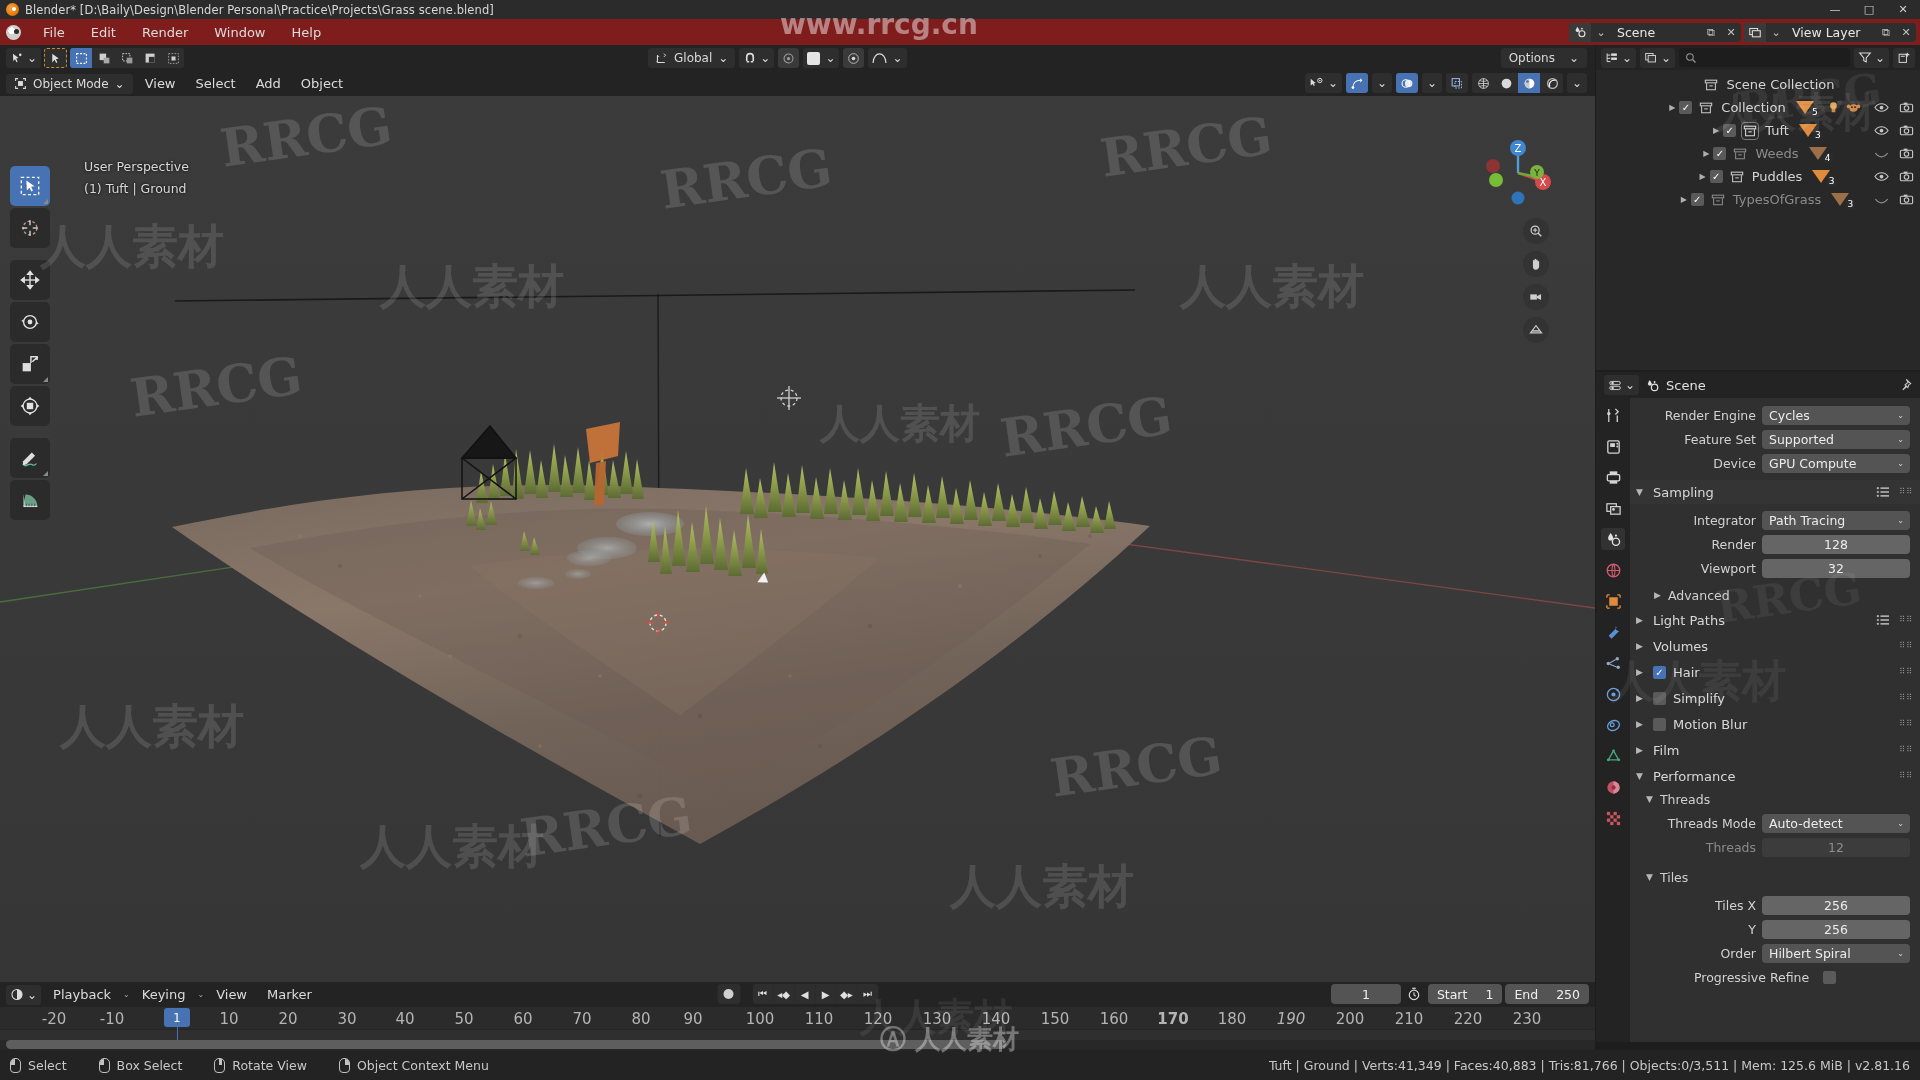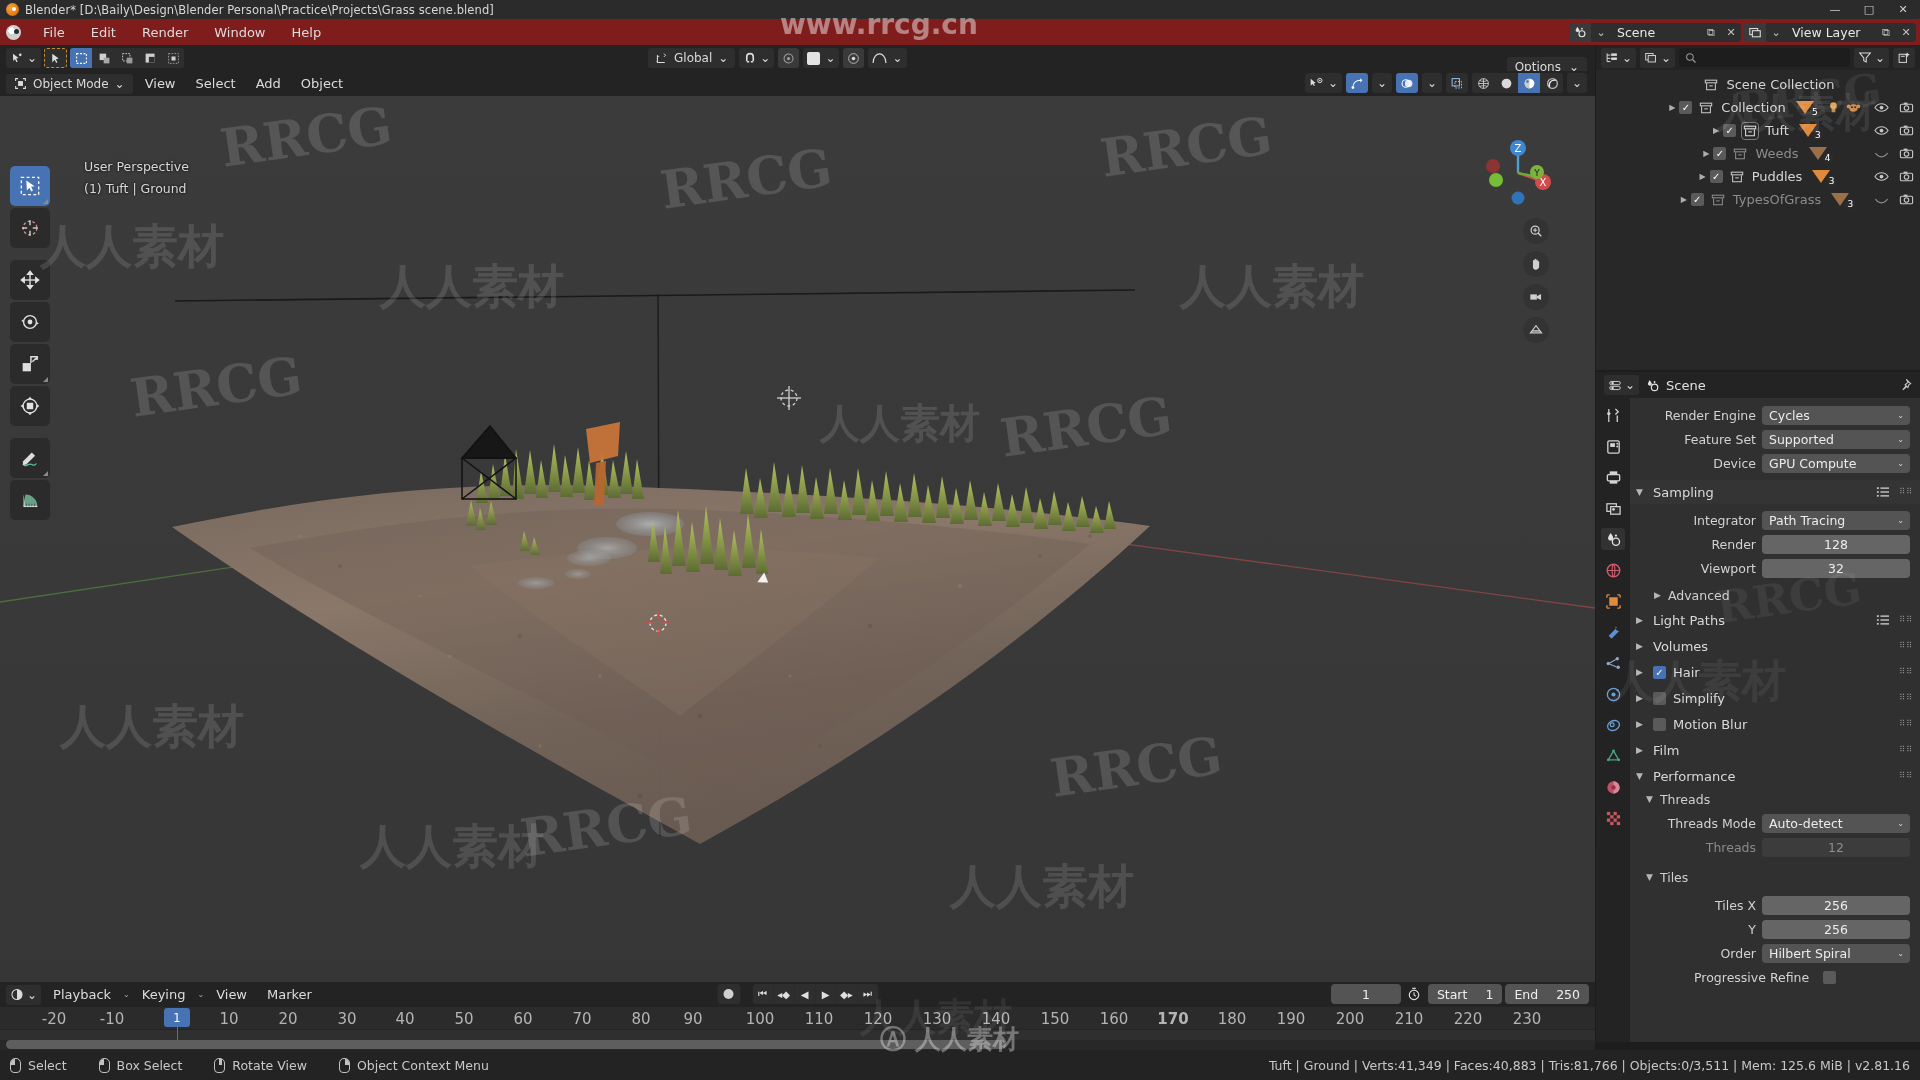--- a/index.html
+++ b/index.html
@@ -318,21 +318,21 @@
             </svg>
         </div>
         <div class="hbtn" style="gap:5px;">
           <svg width="15" height="11" viewBox="0 0 16 12">
               <path d="M1 11C1 4 5 1 8 1s7 3 7 10" fill="none" stroke="#dcdcdc" stroke-width="1.3"></path>
             </svg>
           <span class="chev">⌄</span>
         </div>
       </div>
 
-      <div class="hbtn" style="position:absolute;right:8px;top:12px;padding:0 8px;gap:8px;">
+      <div class="hbtn" style="position:absolute;right:8px;top:3px;padding:0 8px;gap:14px;">
         <span>Options</span>
         <span class="chev">⌄</span>
       </div>
     </div>
 
     <div class="vp-header2">
       <div class="hbtn" style="padding:0 8px;gap:6px;">
         <svg width="13" height="13" viewBox="0 0 16 16">
             <path d="M2 5V2h3M14 5V2h-3M2 11v3h3M14 11v3h-3" stroke="#dcdcdc" stroke-width="1.3" fill="none"></path>
             <rect x="5" y="5" width="6" height="6" fill="#dcdcdc"></rect>
@@ -1293,21 +1293,21 @@
       <div class="tick" style="left:693px;">90</div>
       <div class="tick" style="left:760px;">100</div>
       <div class="tick" style="left:819px;">110</div>
       <div class="tick" style="left:878px;">120</div>
       <div class="tick" style="left:937px;">130</div>
       <div class="tick" style="left:996px;">140</div>
       <div class="tick" style="left:1055px;">150</div>
       <div class="tick" style="left:1114px;">160</div>
       <div class="tick" style="left:1173px;font-weight:bold;">170</div>
       <div class="tick" style="left:1232px;">180</div>
-      <div class="tick" style="left:1291px;">190</div>
+      <div class="tick" style="left:1291px;font-style:italic;">190</div>
       <div class="tick" style="left:1350px;">200</div>
       <div class="tick" style="left:1409px;">210</div>
       <div class="tick" style="left:1468px;">220</div>
       <div class="tick" style="left:1527px;">230</div>
     </div>
     <div class="tl-track"></div>
     <div class="playline" style="left:177px;top:44px;height:14px;"></div>
     <div class="tl-scroll" style="width:1000px;"></div>
     <div class="wm" style="left:860px;top:10px;font-size:38px;opacity:.6;">人人素材</div>
   </div>

